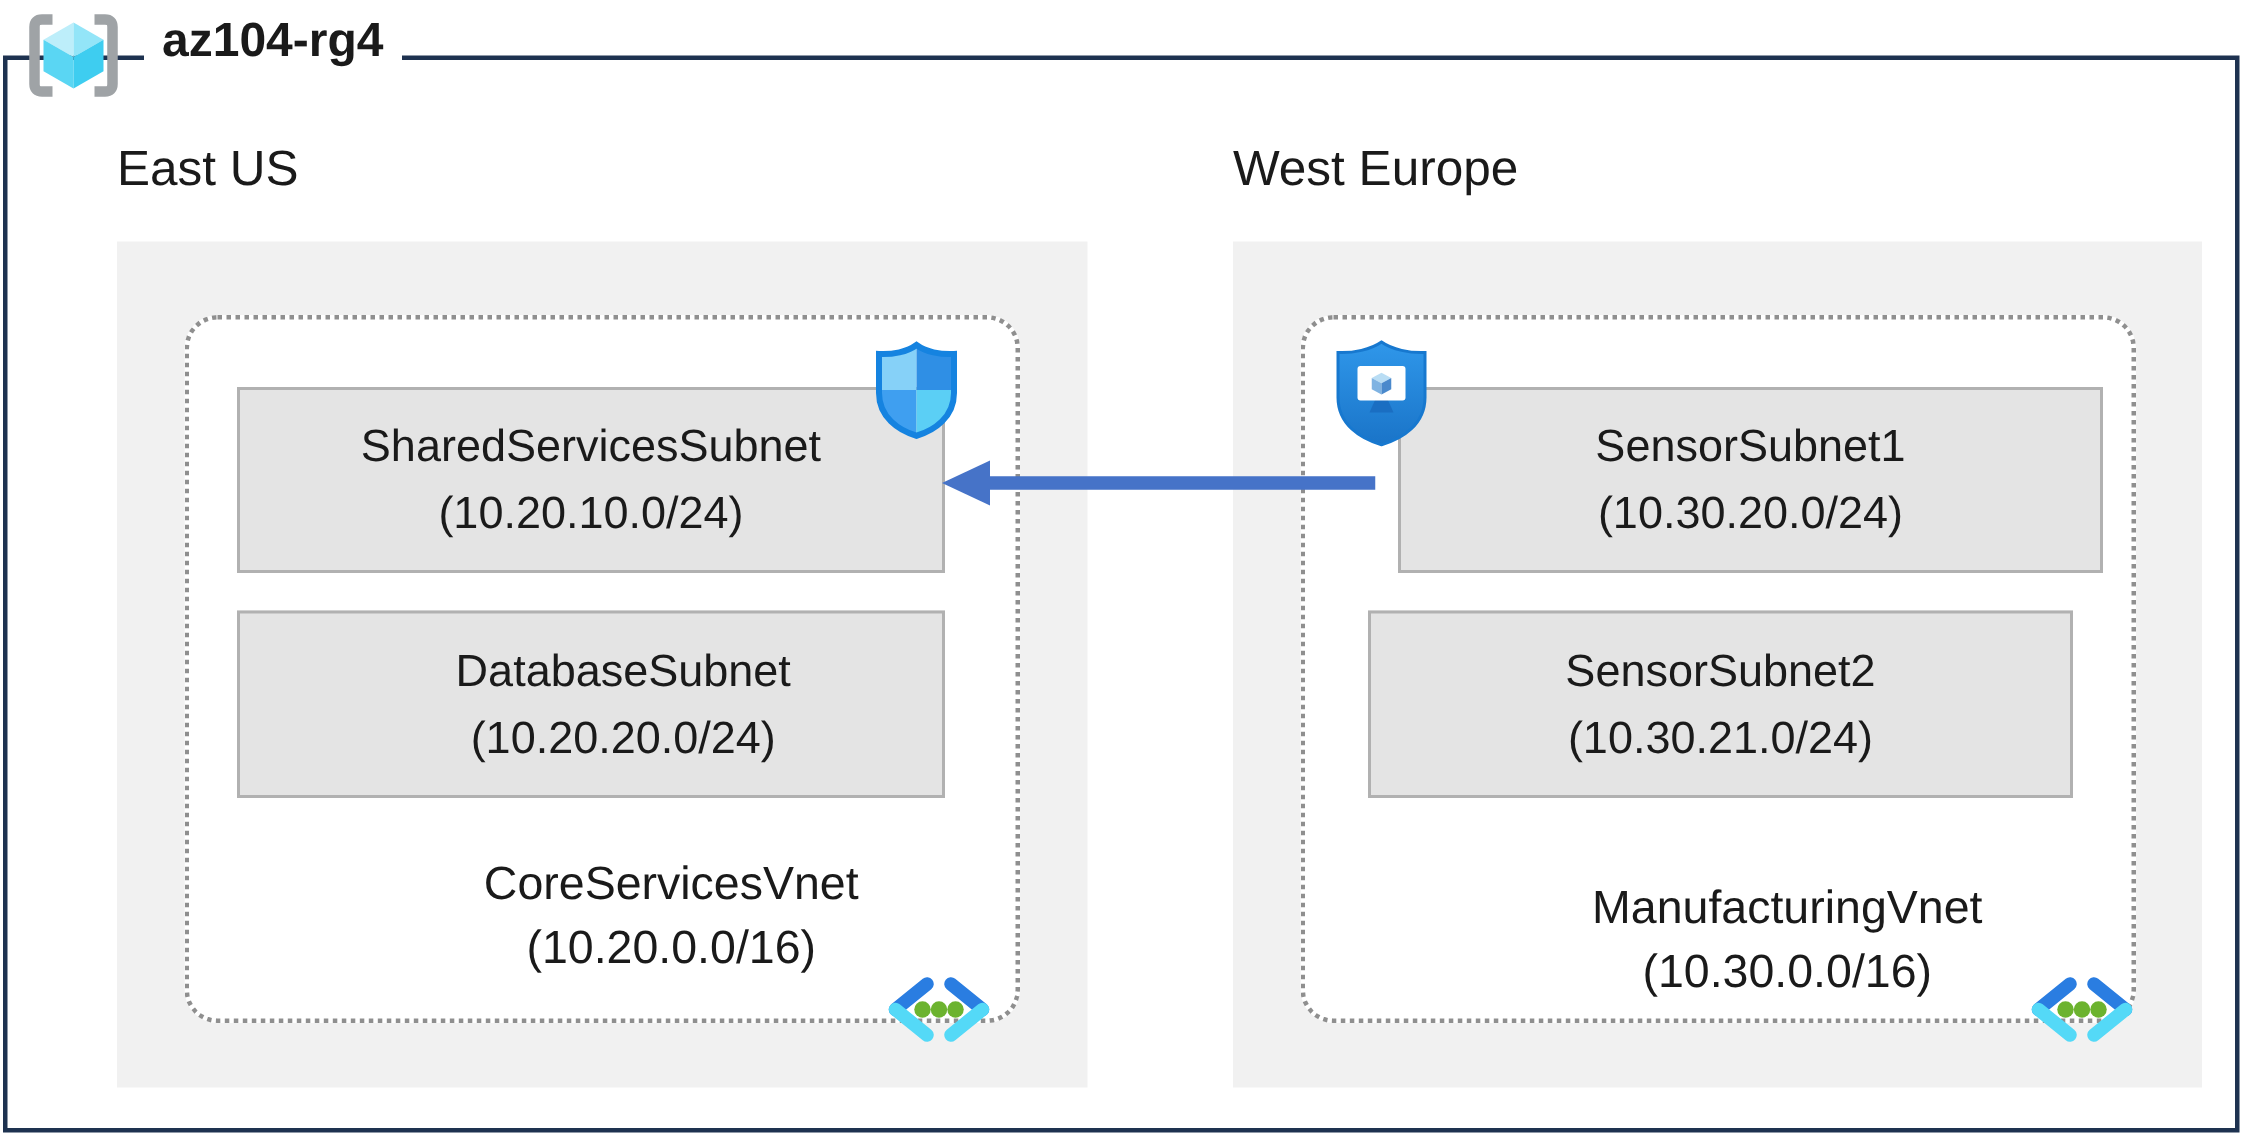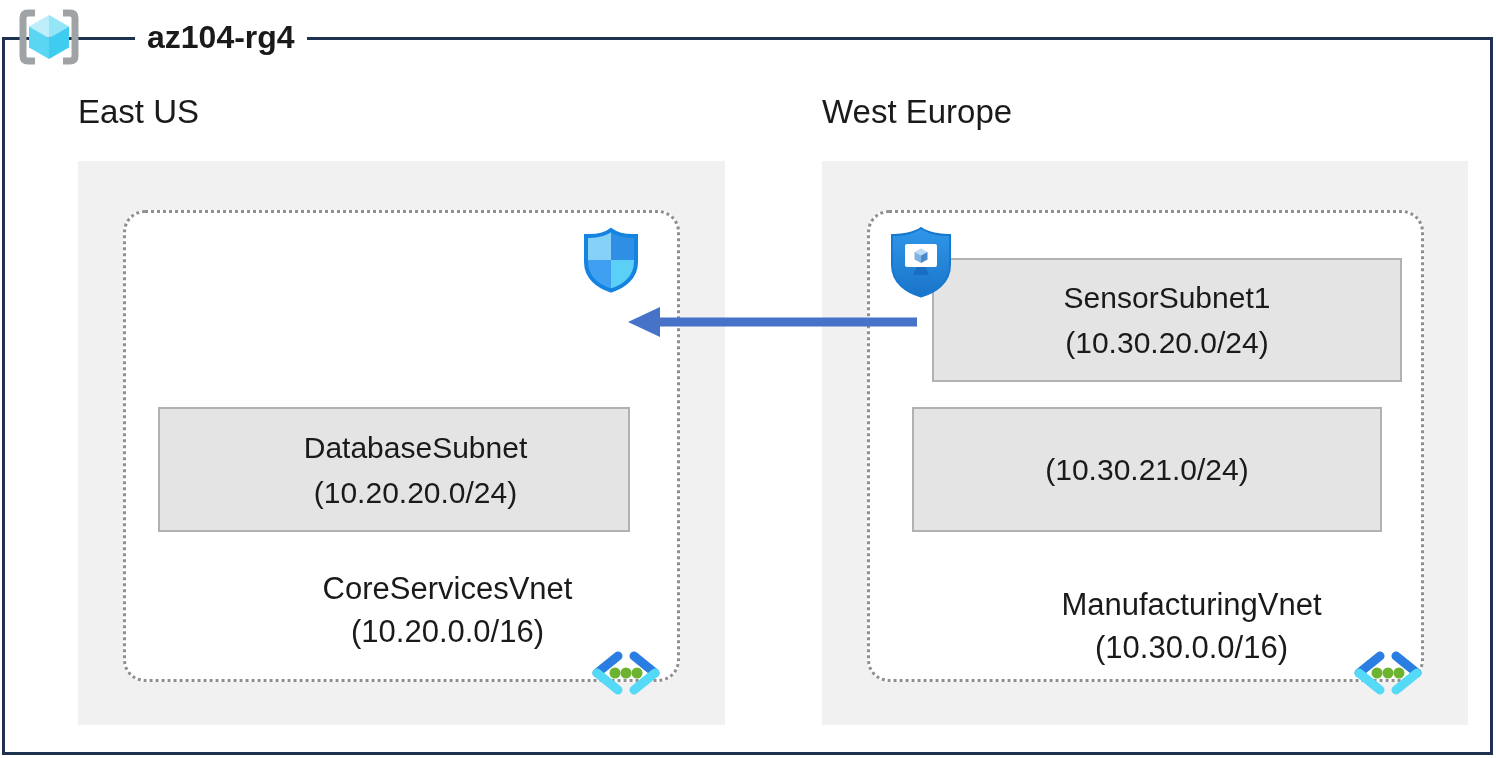--- a/index.html
+++ b/index.html
@@ -8,21 +8,21 @@
   }
   html,body{margin:0;padding:0;background:#fff;}
   .stage{
     position:relative;width:1496px;height:758px;background:#fff;overflow:hidden;
     font-family:"Liberation Sans","DejaVu Sans",sans-serif;color:var(--text);
   }
   .frame{
     position:absolute;left:2px;top:37px;right:3px;bottom:3px;
     border:3px solid var(--frame);box-sizing:border-box;
   }
-  .rg-header{position:absolute;left:14px;top:6px;display:flex;align-items:center;z-index:10;gap:39px;}
+  .rg-header{position:absolute;left:14px;top:6px;display:flex;align-items:flex-start;z-index:10;}
   .rg-icon{width:70px;height:62px;display:block;}
   .rg-title{
     font-size:32px;font-weight:700;background:#fff;padding:2px 12px;margin-left:12px;
     white-space:nowrap;
   }
   .region-label{
     position:absolute;top:90px;font-size:33px;line-height:44px;z-index:2;
   }
   .region-box{position:absolute;top:161px;height:564px;background:var(--region-bg);z-index:1;}
   .vnet-box{
@@ -60,38 +60,43 @@
       <polygon points="15,20.5 35,32 35,53 15,41.5" fill="#5ad6f3"></polygon>
       <polygon points="55,20.5 35,32 35,53 55,41.5" fill="#3ecdf0"></polygon>
     </svg>
     <div class="rg-title">az104-rg4</div>
   </div>
 
   <div class="region-label" style="left:78px;width:647px;">East US</div>
   <div class="region-box" style="left:78px;width:647px;"></div>
   <div class="vnet-box" style="left:123px;"></div>
 
+  <div class="subnet" style="left:158px;top:258px;width:472px;">
+    <div>SharedServicesSubnet</div>
+    <div>(10.20.10.0/24)</div>
+  </div>
   <div class="subnet" style="left:158px;top:407px;width:472px;height:125px;padding-left:43px;">
     <div>DatabaseSubnet</div>
     <div>(10.20.20.0/24)</div>
   </div>
   <div class="vnet-label" style="left:123px;">
     <div>CoreServicesVnet</div>
     <div>(10.20.0.0/16)</div>
   </div>
 
   <div class="region-label" style="left:822px;width:646px;">West Europe</div>
   <div class="region-box" style="left:822px;width:646px;"></div>
   <div class="vnet-box" style="left:867px;"></div>
 
   <div class="subnet" style="left:912px;top:258px;width:470px;margin-left:20px;">
     <div>SensorSubnet1</div>
     <div>(10.30.20.0/24)</div>
   </div>
   <div class="subnet" style="left:912px;top:407px;width:470px;height:125px;">
+    <div>SensorSubnet2</div>
     <div>(10.30.21.0/24)</div>
   </div>
   <div class="vnet-label" style="left:867px;margin-top:16px;">
     <div>ManufacturingVnet</div>
     <div>(10.30.0.0/16)</div>
   </div>
 
   <svg class="arrow" width="290" height="36" viewBox="0 0 290 36">
     <rect x="28" y="13.5" width="262" height="9" fill="currentColor"></rect>
     <polygon points="1,18 33,3 33,33" fill="currentColor"></polygon>

